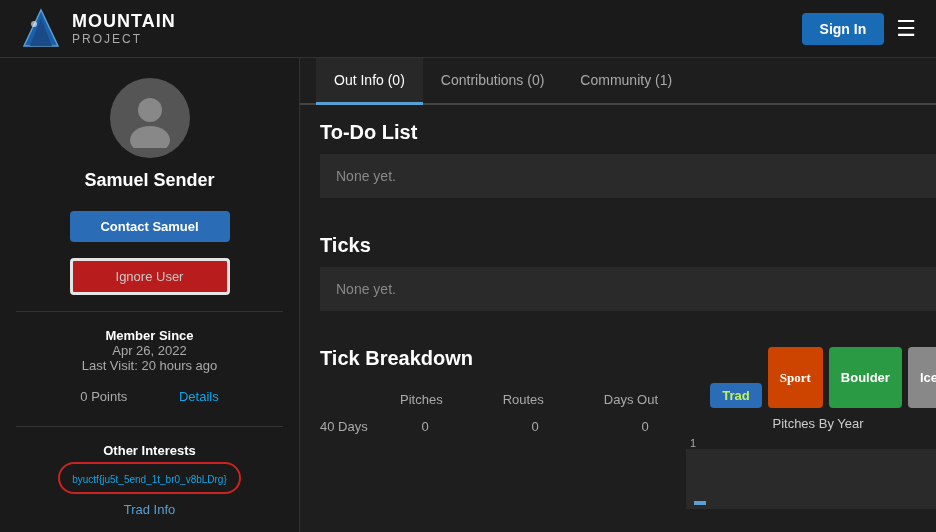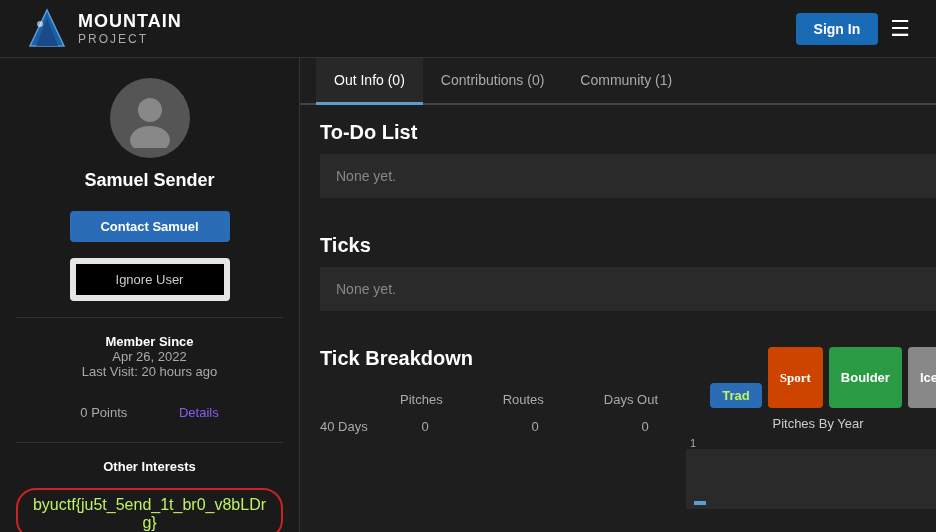--- a/index.html
+++ b/index.html
@@ -1,47 +1,47 @@
 <!DOCTYPE html>
 <html><head>
   <meta charset="utf-8">
   <style>
     * { box-sizing: border-box; margin: 0; padding: 0; }
     body { background: #1a1a1a; color: #ccc; font-family: Arial, sans-serif; font-size: 14px; width: 936px; min-height: 532px; overflow-x: hidden; }
 
     
-    .header { background: #1a1a1a; display: flex; align-items: center; justify-content: space-between; padding: 0 26px; height: 58px; border-bottom: 1px solid #333; }
+    .header { background: #1a1a1a; display: flex; align-items: center; justify-content: space-between; padding: 0 20px; height: 58px; border-bottom: 1px solid #333; }
     .logo-area { display: flex; align-items: center; gap: 10px; }
     .logo-icon { width: 42px; height: 42px; }
     .logo-text { display: flex; flex-direction: column; }
     .logo-mountain { color: #fff; font-size: 18px; font-weight: bold; letter-spacing: 1px; }
     .logo-project { color: #aaa; font-size: 12px; letter-spacing: 2px; }
     .header-right { display: flex; align-items: center; gap: 12px; }
     .sign-in-btn { background: #1a6bb5; color: #fff; border: none; padding: 8px 18px; font-size: 14px; border-radius: 4px; cursor: pointer; font-weight: bold; }
     .hamburger { color: #fff; font-size: 22px; cursor: pointer; background: none; border: none; }
 
     
     .main-content { display: flex; min-height: 474px; }
 
     
     .sidebar { width: 300px; min-width: 300px; background: #1a1a1a; border-right: 1px solid #333; padding: 20px 16px; display: flex; flex-direction: column; align-items: center; }
     .avatar-circle { width: 80px; height: 80px; border-radius: 50%; background: #555; display: flex; align-items: center; justify-content: center; margin-bottom: 12px; }
     .avatar-circle svg { width: 60px; height: 60px; }
     .user-name { color: #fff; font-size: 18px; font-weight: bold; margin-bottom: 20px; text-align: center; }
     .btn-contact { background: #2a6cb5; color: #fff; border: none; padding: 8px 20px; border-radius: 4px; cursor: pointer; font-size: 13px; font-weight: bold; margin-bottom: 16px; width: 160px; }
-    .btn-ignore { background: #000000; color: #ccc; border: 6px solid #e5e5e5; padding: 8px 20px; border-radius: 4px; cursor: pointer; font-size: 13px; width: 160px; }
+    .btn-ignore { background: #b91c1c; color: #ccc; border: 3px solid #e5e5e5; padding: 8px 20px; border-radius: 4px; cursor: pointer; font-size: 13px; width: 160px; }
     .divider { width: 100%; border: none; border-top: 1px solid #333; margin: 16px 0; }
-    .meta-section { text-align: center; margin-bottom: 20px; }
+    .meta-section { text-align: center; margin-bottom: 10px; }
     .meta-label { color: #fff; font-weight: bold; font-size: 13px; }
     .meta-value { color: #aaa; font-size: 13px; }
     .points-row { color: #aaa; font-size: 13px; margin: 6px 0; }
-    .points-row a { color: #8b5cf6; text-decoration: none; margin-left: 48px; }
-    .section-label { color: #fff; font-weight: bold; font-size: 13px; margin-bottom: 14px; }
+    .points-row a { color: #0ea5e9; text-decoration: none; margin-left: 48px; }
+    .section-label { color: #fff; font-weight: bold; font-size: 13px; margin-bottom: 4px; }
     .interests-box { border: 2px solid #cc2222; border-radius: 20px; padding: 6px 12px; margin-bottom: 8px; text-align: center; }
-    .interests-text { color: #bef264; font-size: 16px; word-break: break-all; }
+    .interests-text { color: #0ea5e9; font-size: 10px; word-break: break-all; }
     .more-info-link { color: #5a9fd4; text-decoration: none; font-size: 13px; }
 
     
     .right-panel { flex: 1; background: #1e1e1e; padding: 0; }
 
     
     .tabs { display: flex; border-bottom: 2px solid #444; padding: 0 16px; background: #1e1e1e; }
     .tab { padding: 14px 18px; color: #aaa; cursor: pointer; font-size: 14px; border-bottom: 3px solid transparent; margin-bottom: -2px; }
     .tab.active { color: #fff; border-bottom: 3px solid #5a9fd4; background: #282828; }
 

